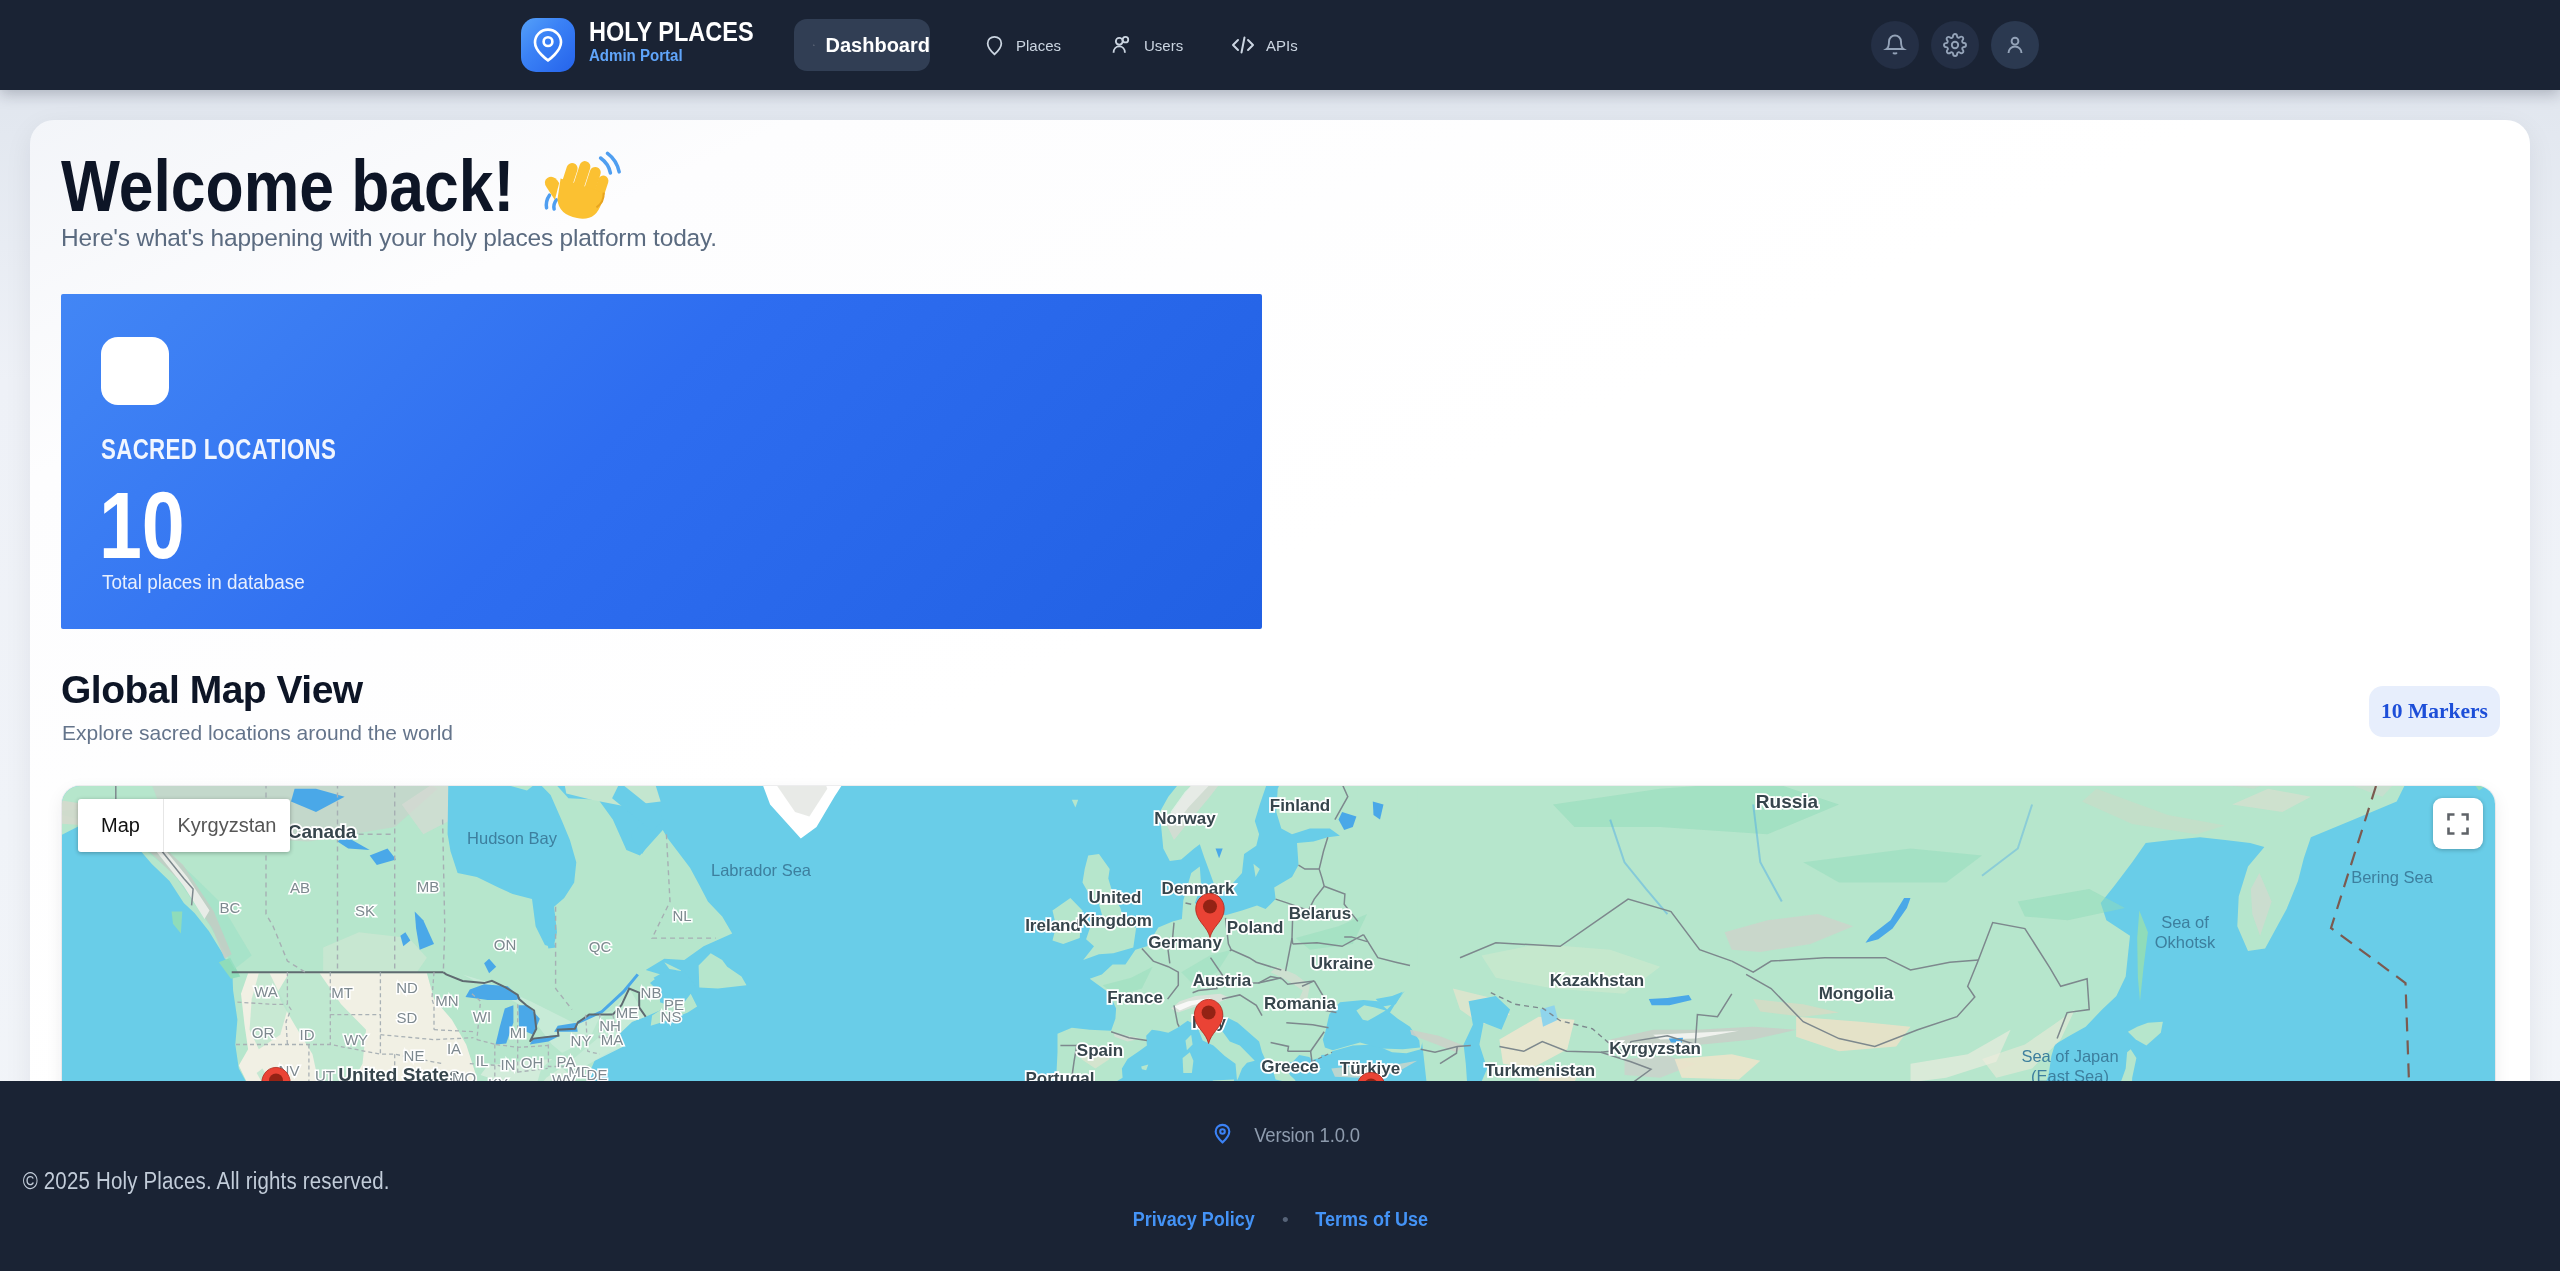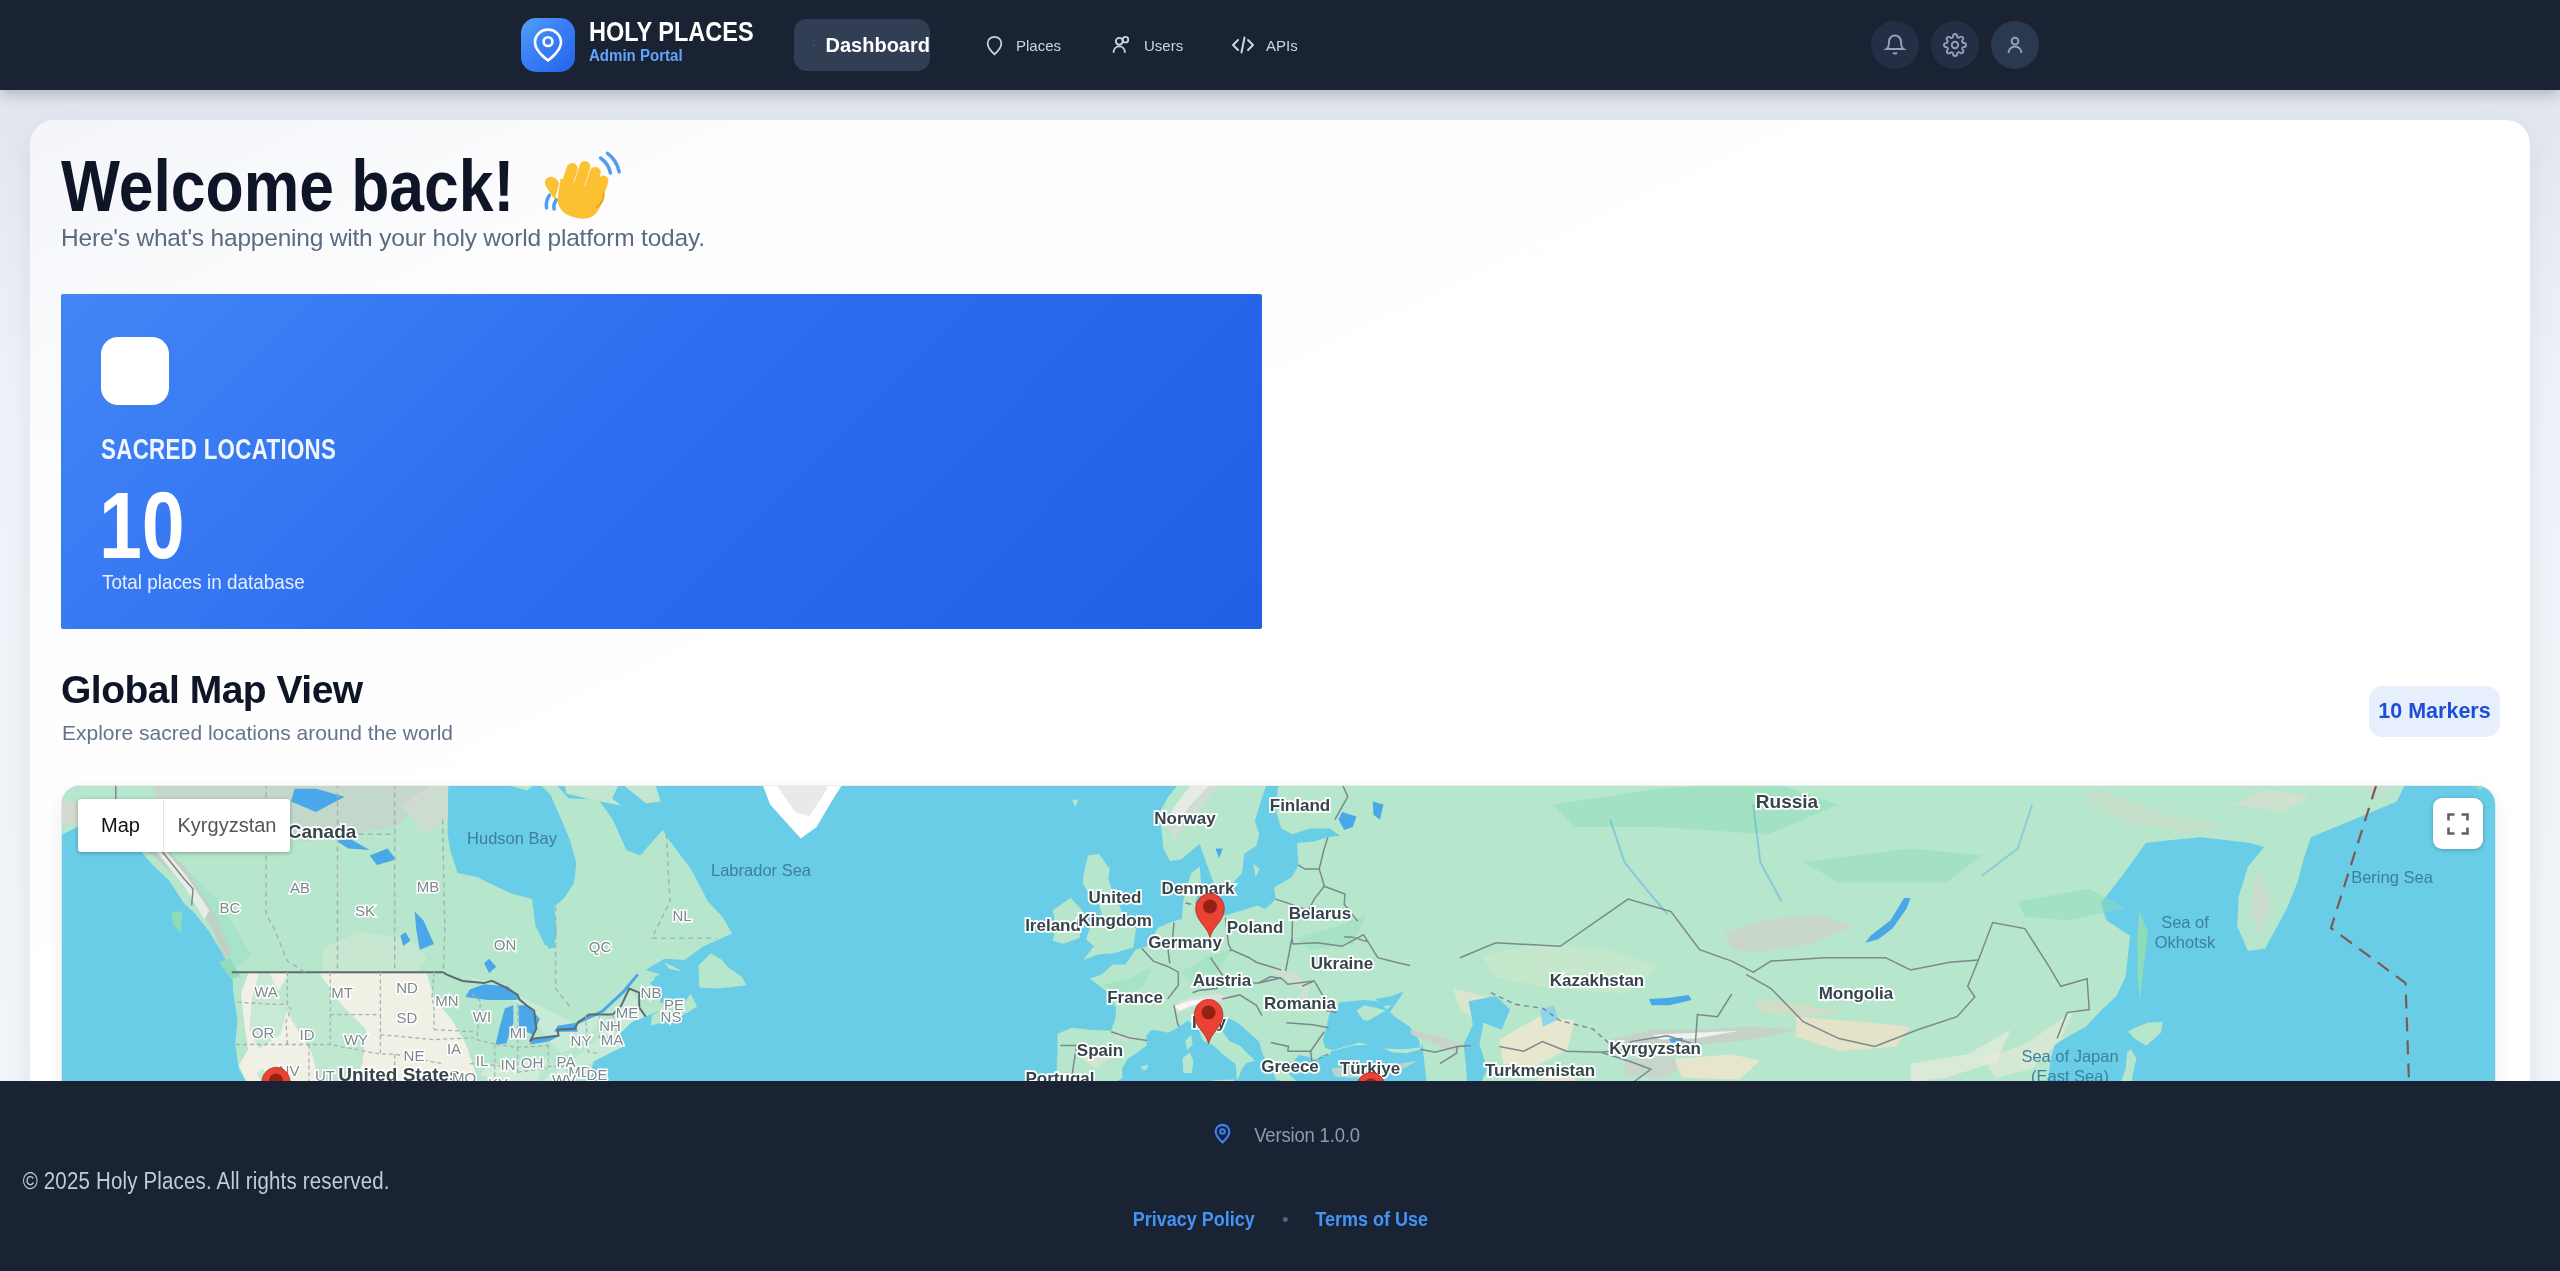--- a/index.html
+++ b/index.html
@@ -36,21 +36,21 @@
 #cardblue { left:31px; width:1201px; background:linear-gradient(135deg,#4286f5 0%,#2e6df0 45%,#2160e3 100%); }
 #cardgreen { left:1267px; width:1197px; background:linear-gradient(135deg,#12b989 0%,#0ba877 50%,#05976b 100%); }
 .cardicon { position:absolute; left:40px; top:43px; width:68px; height:68px; background:#fff; border-radius:17px; }
 .cardlabel { position:absolute; left:40px; top:139px; font-size:29px; font-weight:bold; letter-spacing:0.4px; color:rgba(255,255,255,0.93); transform:scaleX(0.77); transform-origin:left; white-space:nowrap; }
 .cardnum { position:absolute; left:38px; top:178px; font-size:94px; font-weight:bold; transform:scaleX(0.82); transform-origin:left; }
 .cardsub { position:absolute; left:41px; top:276px; font-size:21px; color:rgba(255,255,255,0.88); transform:scaleX(0.9); transform-origin:left; }
 
 .h2 { position:absolute; left:31px; top:548px; font-size:39px; font-weight:bold; color:#0d1526; letter-spacing:-0.5px; }
 .sub2 { position:absolute; left:32px; top:601px; font-size:21px; color:#64748b; }
 .badge { position:absolute; left:2339px; top:566px; width:131px; height:51px; border-radius:14px;
-  background:#e7eefc; color:#1d4ed8; font-size:21.5px; font-weight:bold; text-align:center; line-height:51px; }
+  background:#e7eefc; color:#1d4ed8; font-size:21.5px; font-weight:bold; text-align:center; line-height:51px;font-family:Liberation Serif, serif; }
 
 .mapcard { position:absolute; left:32px; top:666px; width:2433px; height:700px;
   border-radius:18px; overflow:hidden; box-shadow:0 0 0 1px rgba(15,23,42,0.06), 0 6px 18px rgba(15,23,42,0.08); }
 .gmctl { position:absolute; left:16px; top:13px; width:212px; height:53px; background:#fff;
   border-radius:3px; box-shadow:0 1px 4px rgba(0,0,0,0.3); display:flex; }
 .gmctl .m1 { width:86px; text-align:center; line-height:53px; font-size:20px; color:#111; font-weight:500; border-right:1px solid #e6e6e6; }
 .gmctl .m2 { flex:1; text-align:center; line-height:53px; font-size:20px; color:#565656; }
 .gmfs { position:absolute; left:2371px; top:12px; width:50px; height:51px; background:#fff; border-radius:9px;
   box-shadow:0 1px 4px rgba(0,0,0,0.25); }
 .gmfs svg { position:absolute; left:13px; top:14px; }
@@ -80,21 +80,21 @@
         <rect x="16" y="14" width="9.5" height="26" rx="4.7"></rect>
         <rect x="26" y="9" width="9.5" height="30" rx="4.7"></rect>
         <rect x="36" y="11" width="9.5" height="28" rx="4.7"></rect>
         <rect x="45" y="16" width="9" height="22" rx="4.5"></rect>
         <path d="M14 34 q-7 -6 -11 -1 q-3 4 2 8 l10 8 z"></path>
         <path d="M14 30 h40 v10 q0 16 -16 18 q-16 2 -21 -10 z"></path>
       </g>
       <path d="M53 30 q3 8 -2 14" stroke="#e8a41f" stroke-width="1.8" fill="none"></path>
     </g>
   </svg>
-  <div class="sub1">Here's what's happening with your holy world platform today.</div>
+  <div class="sub1">Here's what's happening with your holy places platform today.</div>
 
   <div class="card" id="cardblue">
     <div class="cardicon"></div>
     <div class="cardlabel">SACRED LOCATIONS</div>
     <div class="cardnum">10</div>
     <div class="cardsub">Total places in database</div>
   </div>
 
   <div class="h2">Global Map View</div>
   <div class="sub2">Explore sacred locations around the world</div>

